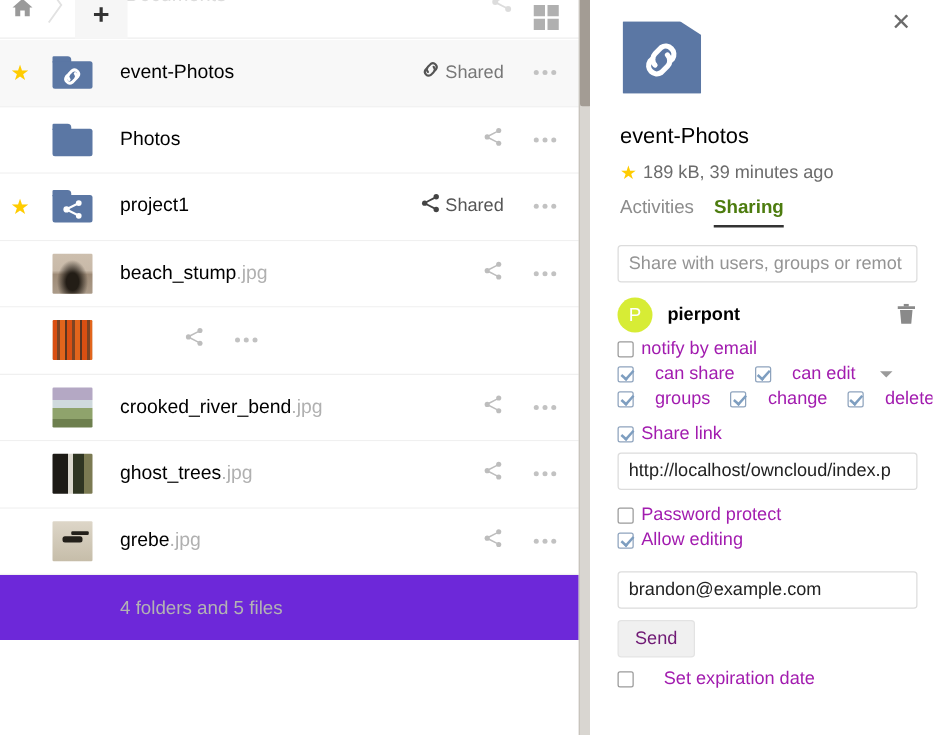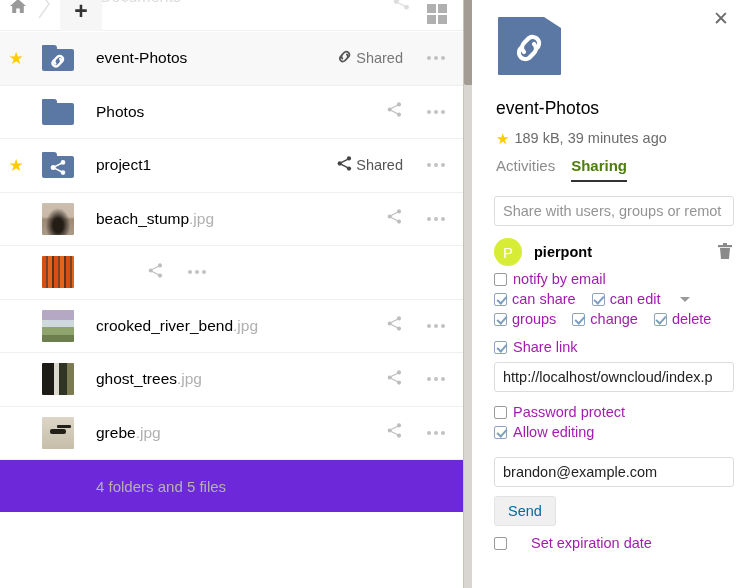--- a/index.html
+++ b/index.html
@@ -345,21 +345,21 @@
   }
 
   .cbrow {
     display: flex; align-items: center;
     gap: 6px;
     margin-top: 4px;
     font-size: 14.5px;
     color: #a21caf;
     flex-wrap: nowrap;
   }
-  .cbrow .grp { display: flex; align-items: center; gap: 5px; margin-right: 10px; }
+  .cbrow .grp { display: flex; align-items: center; gap: 17px; margin-right: 10px; }
   .cb {
     width: 13px; height: 13px;
     border: 1px solid #9a9a9a;
     border-radius: 2px;
     background: #fff;
     position: relative;
     flex: 0 0 13px;
     display: inline-block;
   }
   .cb.on {
@@ -386,21 +386,21 @@
   #link-section { margin-top: 12px; }
   #link-section .txtfield { margin-top: 7px; }
   #send-btn {
     margin-top: 9px;
     background: #f0f0f0;
     border: 1px solid #e3e3e3;
     border-radius: 3px;
     padding: 6px 13px;
     font-size: 14.5px;
     font-family: "Liberation Sans", sans-serif;
-    color: #0369a1;
+    color: #701a75;
   }
   .sp8 { height: 8px; }
   .sp10 { height: 10px; }
 </style>
 </head>
 <body>
 
 <div id="app">
 
   <div id="files-pane">

